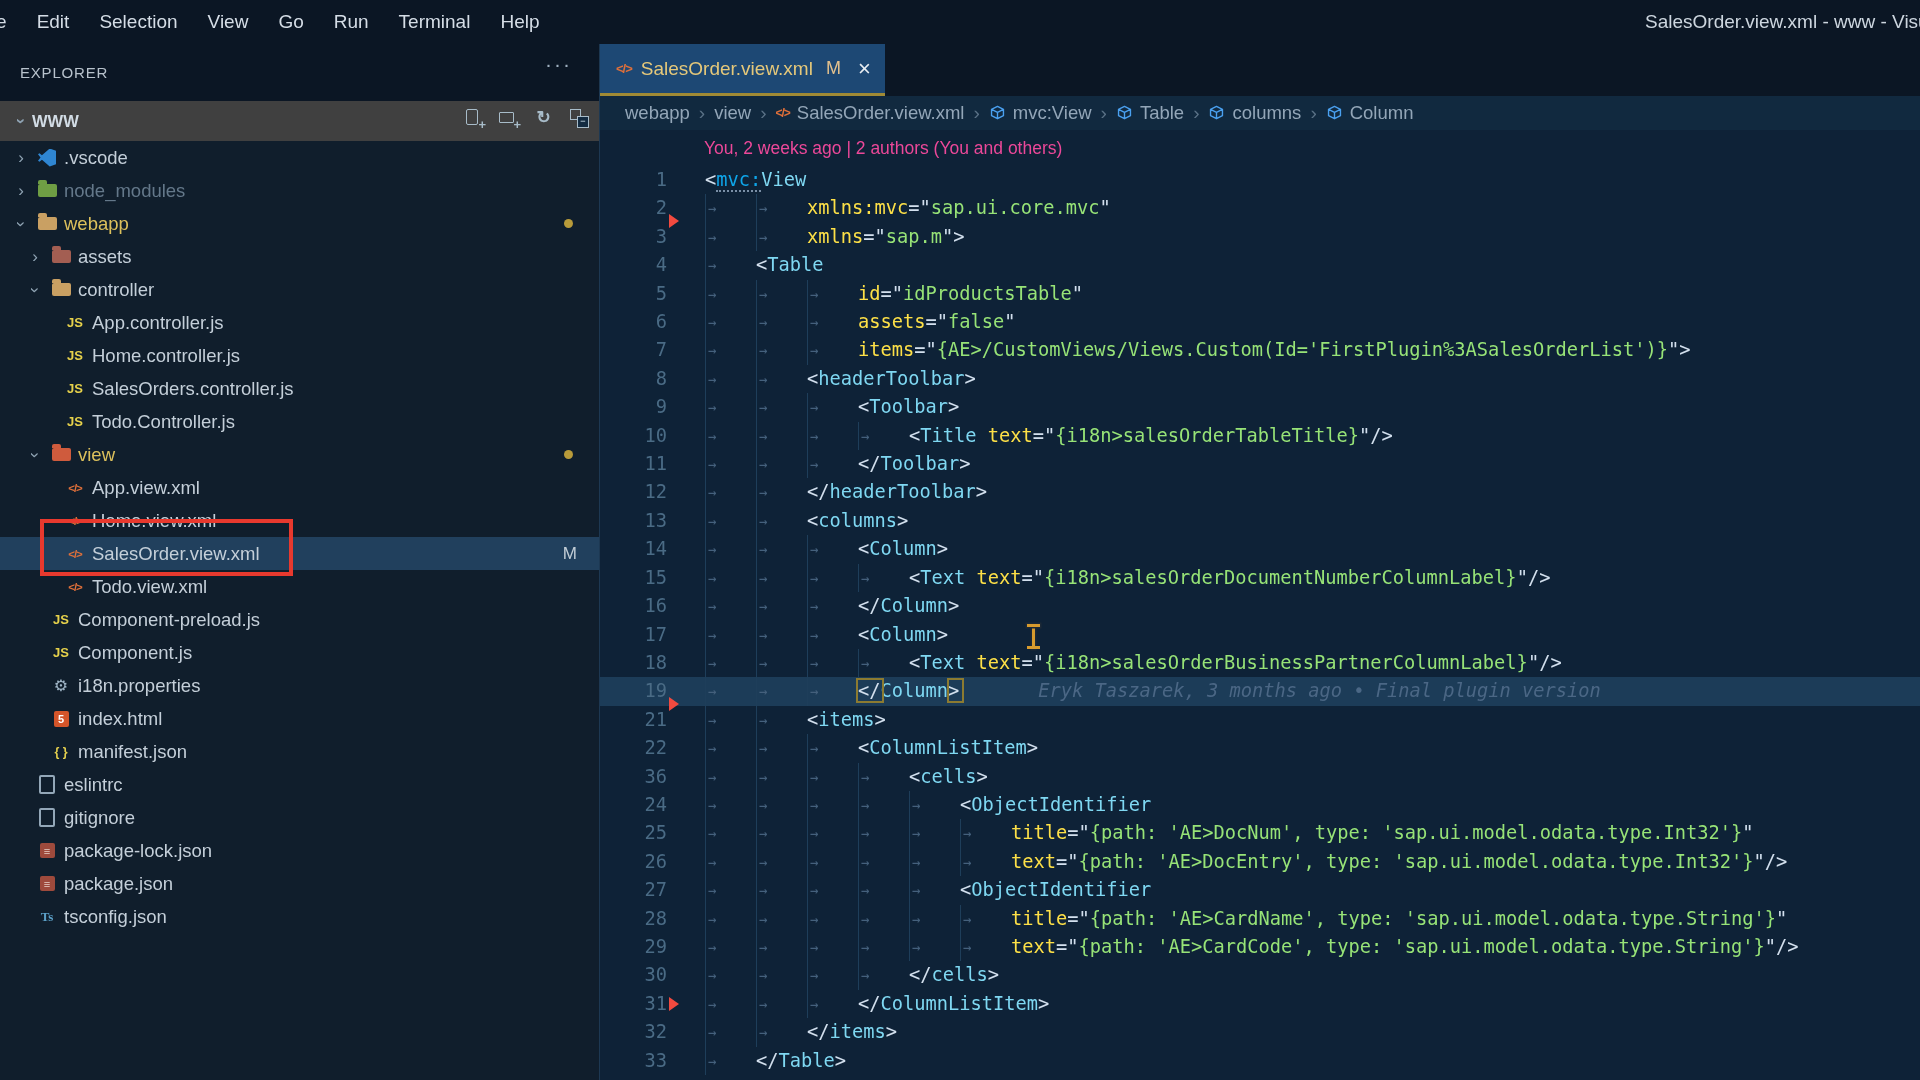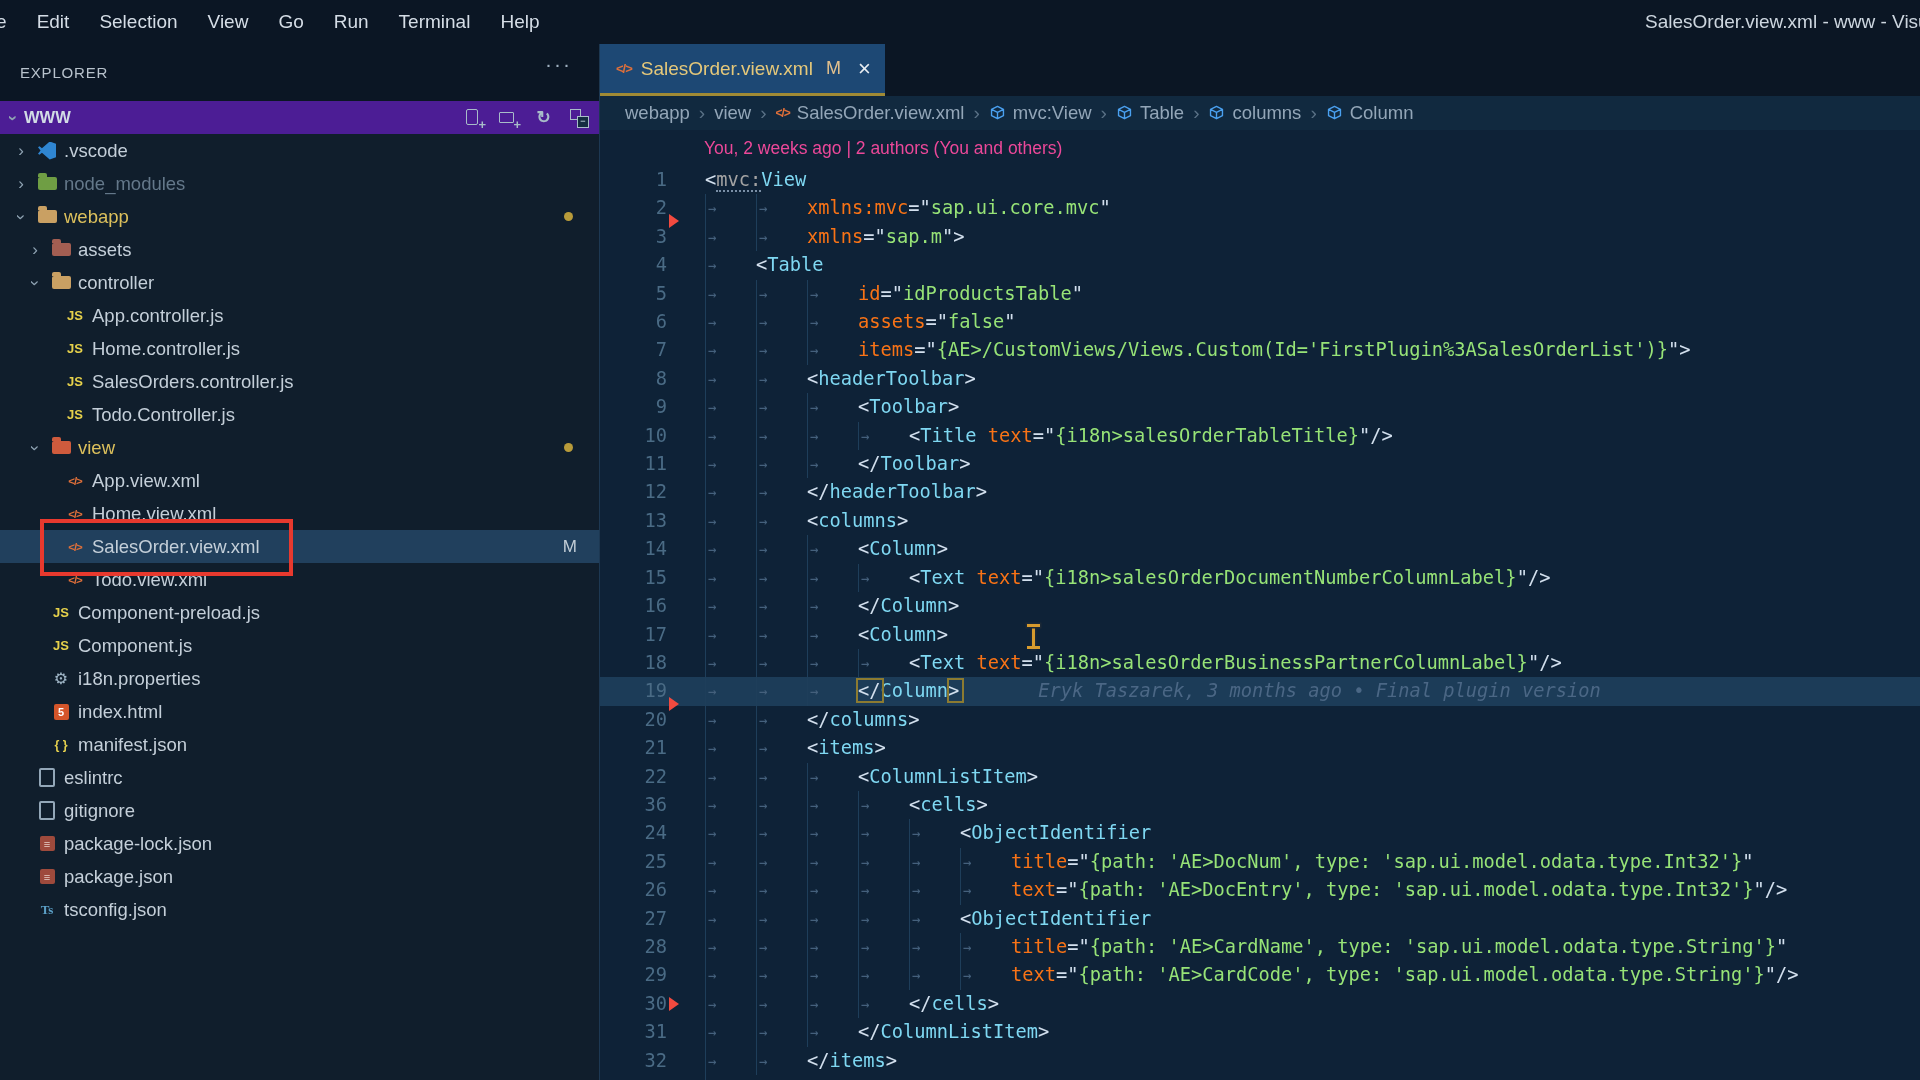--- a/index.html
+++ b/index.html
@@ -12,22 +12,22 @@
   #menu span{white-space:nowrap;cursor:default;}
   #menu span:first-child{margin-left:-24px;}
   #win-title{position:absolute;left:1645px;top:0;height:44px;line-height:44px;color:#cdd6df;
              font-size:19px;white-space:nowrap;}
   
   #sidebar{position:absolute;left:0;top:44px;width:600px;height:1036px;background:#101e2c;
            border-right:1px solid #1d3852;box-sizing:border-box;}
   #explorer-title{height:57px;background:#0b1624;display:flex;align-items:center;color:#b8c2cc;
                   font-size:15px;letter-spacing:.8px;padding-left:20px;position:relative;}
   #explorer-more{position:absolute;left:545px;top:8px;color:#9fb0c0;font-size:21px;letter-spacing:2px;cursor:pointer;}
-  #www-header{height:33px;background:#4c1d95;display:flex;align-items:center;color:#d2dce5;
-              font-weight:bold;font-size:16.5px;padding-left:4px;position:relative;}
+  #www-header{height:40px;background:#404040;display:flex;align-items:center;color:#d2dce5;
+              font-weight:bold;font-size:16.5px;padding-left:12px;position:relative;}
   #www-header .chev{margin-right:2px;}
   #www-actions{position:absolute;right:10px;top:6px;display:flex;gap:14px;}
   .hic{position:relative;width:21px;height:21px;cursor:pointer;}
   .hic-page::before{content:"";position:absolute;left:3px;top:2px;width:10px;height:14px;
        border:1.6px solid #a8bcc9;border-radius:2px;}
   .hic-folder::before{content:"";position:absolute;left:1px;top:5px;width:13px;height:9px;
        border:1.6px solid #a8bcc9;border-radius:1px;}
   .hic-folder::after,.hic-page::after{content:"+";position:absolute;right:-2px;bottom:-4px;color:#a8bcc9;
        font-size:13px;font-weight:bold;}
   .hic-refresh{color:#a8bcc9;font-size:17px;line-height:21px;text-align:center;}
@@ -79,22 +79,22 @@
   
   #codepane{position:absolute;left:0;top:86px;width:1320px;height:950px;background:#0e2237;overflow:hidden;}
   #blame-header{height:36px;line-height:36px;padding-left:104px;color:#ec4899;font-size:17.5px;}
   .cl{position:relative;height:28.42px;line-height:28.42px;white-space:pre;
       font-family:"DejaVu Sans Mono",monospace;font-size:18.7px;color:#d3e0ee;}
   .cl.current{background:#1c3c58;}
   .num{position:absolute;left:0;top:0;width:67px;text-align:right;color:#4a6b85;}
   .ct{position:absolute;left:105px;top:0;}
   .tab-cell{display:inline-block;width:51px;height:28.42px;box-sizing:border-box;border-left:1px solid #1e3e5a;
             color:#44607c;font-size:14px;padding-left:2px;vertical-align:top;}
-  .tk-p{color:#d3e0ee}.tk-tag{color:#7fd8f2}.tk-attr{color:#f97316}.tk-str{color:#97e377}
-  .tk-nsd{color:#a3a3a3;border-bottom:2px dotted #7a8fa6;}
+  .tk-p{color:#d3e0ee}.tk-tag{color:#7fd8f2}.tk-attr{color:#fde047}.tk-str{color:#97e377}
+  .tk-nsd{color:#0ea5e9;border-bottom:2px dotted #7a8fa6;}
   .blame-inline{color:#4b6785;font-style:italic;}
   .gmark{position:absolute;left:69px;width:0;height:0;border-left:10px solid #f24a3f;
          border-top:7px solid transparent;border-bottom:7px solid transparent;}
   .bracket-box{position:absolute;top:1px;height:25px;border:2px solid #8c7b31;box-sizing:border-box;}
   
   #ibeam{position:absolute;left:1026px;top:624px;width:16px;height:28px;z-index:50;pointer-events:none;}
   #ibeam::before{content:"";position:absolute;left:6px;top:2px;width:3px;height:23px;background:#d79b2e;
       box-shadow:0 0 0 1.5px #1c2936;}
   #ibeam::after{content:"";position:absolute;left:1px;top:0px;width:13px;height:3px;background:#d79b2e;
       box-shadow:0 22px 0 0 #d79b2e,0 0 0 1.5px #1c2936;}
@@ -347,21 +347,20 @@
         <div class="cl"><span class="num">10</span><span class="ct"><span class="tab-cell">→</span><span class="tab-cell">→</span><span class="tab-cell">→</span><span class="tab-cell">→</span><span class="tk-p">&lt;</span><span class="tk-tag">Title</span><span class="tk-p"> </span><span class="tk-attr">text</span><span class="tk-p">="</span><span class="tk-str">{i18n&gt;salesOrderTableTitle}</span><span class="tk-p">"/&gt;</span></span></div>
         <div class="cl"><span class="num">11</span><span class="ct"><span class="tab-cell">→</span><span class="tab-cell">→</span><span class="tab-cell">→</span><span class="tk-p">&lt;/</span><span class="tk-tag">Toolbar</span><span class="tk-p">&gt;</span></span></div>
         <div class="cl"><span class="num">12</span><span class="ct"><span class="tab-cell">→</span><span class="tab-cell">→</span><span class="tk-p">&lt;/</span><span class="tk-tag">headerToolbar</span><span class="tk-p">&gt;</span></span></div>
         <div class="cl"><span class="num">13</span><span class="ct"><span class="tab-cell">→</span><span class="tab-cell">→</span><span class="tk-p">&lt;</span><span class="tk-tag">columns</span><span class="tk-p">&gt;</span></span></div>
         <div class="cl"><span class="num">14</span><span class="ct"><span class="tab-cell">→</span><span class="tab-cell">→</span><span class="tab-cell">→</span><span class="tk-p">&lt;</span><span class="tk-tag">Column</span><span class="tk-p">&gt;</span></span></div>
         <div class="cl"><span class="num">15</span><span class="ct"><span class="tab-cell">→</span><span class="tab-cell">→</span><span class="tab-cell">→</span><span class="tab-cell">→</span><span class="tk-p">&lt;</span><span class="tk-tag">Text</span><span class="tk-p"> </span><span class="tk-attr">text</span><span class="tk-p">="</span><span class="tk-str">{i18n&gt;salesOrderDocumentNumberColumnLabel}</span><span class="tk-p">"/&gt;</span></span></div>
         <div class="cl"><span class="num">16</span><span class="ct"><span class="tab-cell">→</span><span class="tab-cell">→</span><span class="tab-cell">→</span><span class="tk-p">&lt;/</span><span class="tk-tag">Column</span><span class="tk-p">&gt;</span></span></div>
         <div class="cl"><span class="num">17</span><span class="ct"><span class="tab-cell">→</span><span class="tab-cell">→</span><span class="tab-cell">→</span><span class="tk-p">&lt;</span><span class="tk-tag">Column</span><span class="tk-p">&gt;</span></span></div>
         <div class="cl"><span class="num">18</span><span class="ct"><span class="tab-cell">→</span><span class="tab-cell">→</span><span class="tab-cell">→</span><span class="tab-cell">→</span><span class="tk-p">&lt;</span><span class="tk-tag">Text</span><span class="tk-p"> </span><span class="tk-attr">text</span><span class="tk-p">="</span><span class="tk-str">{i18n&gt;salesOrderBusinessPartnerColumnLabel}</span><span class="tk-p">"/&gt;</span></span></div>
         <div class="cl current"><span class="num">19</span><span class="ct"><span class="tab-cell">→</span><span class="tab-cell">→</span><span class="tab-cell">→</span><span class="tk-p">&lt;/</span><span class="tk-tag">Column</span><span class="tk-p">&gt;</span><span class="bracket-box" style="left: 151px; width: 28px;"></span><span class="bracket-box" style="left: 242px; width: 17px;"></span><span class="blame-inline" style="margin-left: 79px;">Eryk Taszarek, 3 months ago • Final plugin version</span></span></div>
-        <div class="cl"><span class="num">20</span><span class="ct"><span class="tab-cell">→</span><span class="tab-cell">→</span><span class="tk-p">&lt;/</span><span class="tk-tag">columns</span><span class="tk-p">&gt;</span></span></div>
         <div class="cl"><span class="num">21</span><span class="ct"><span class="tab-cell">→</span><span class="tab-cell">→</span><span class="tk-p">&lt;</span><span class="tk-tag">items</span><span class="tk-p">&gt;</span></span></div>
         <div class="cl"><span class="num">22</span><span class="ct"><span class="tab-cell">→</span><span class="tab-cell">→</span><span class="tab-cell">→</span><span class="tk-p">&lt;</span><span class="tk-tag">ColumnListItem</span><span class="tk-p">&gt;</span></span></div>
         <div class="cl"><span class="num">36</span><span class="ct"><span class="tab-cell">→</span><span class="tab-cell">→</span><span class="tab-cell">→</span><span class="tab-cell">→</span><span class="tk-p">&lt;</span><span class="tk-tag">cells</span><span class="tk-p">&gt;</span></span></div>
         <div class="cl"><span class="num">24</span><span class="ct"><span class="tab-cell">→</span><span class="tab-cell">→</span><span class="tab-cell">→</span><span class="tab-cell">→</span><span class="tab-cell">→</span><span class="tk-p">&lt;</span><span class="tk-tag">ObjectIdentifier</span></span></div>
         <div class="cl"><span class="num">25</span><span class="ct"><span class="tab-cell">→</span><span class="tab-cell">→</span><span class="tab-cell">→</span><span class="tab-cell">→</span><span class="tab-cell">→</span><span class="tab-cell">→</span><span class="tk-attr">title</span><span class="tk-p">="</span><span class="tk-str">{path: 'AE&gt;DocNum', type: 'sap.ui.model.odata.type.Int32'}</span><span class="tk-p">"</span></span></div>
         <div class="cl"><span class="num">26</span><span class="ct"><span class="tab-cell">→</span><span class="tab-cell">→</span><span class="tab-cell">→</span><span class="tab-cell">→</span><span class="tab-cell">→</span><span class="tab-cell">→</span><span class="tk-attr">text</span><span class="tk-p">="</span><span class="tk-str">{path: 'AE&gt;DocEntry', type: 'sap.ui.model.odata.type.Int32'}</span><span class="tk-p">"/&gt;</span></span></div>
         <div class="cl"><span class="num">27</span><span class="ct"><span class="tab-cell">→</span><span class="tab-cell">→</span><span class="tab-cell">→</span><span class="tab-cell">→</span><span class="tab-cell">→</span><span class="tk-p">&lt;</span><span class="tk-tag">ObjectIdentifier</span></span></div>
         <div class="cl"><span class="num">28</span><span class="ct"><span class="tab-cell">→</span><span class="tab-cell">→</span><span class="tab-cell">→</span><span class="tab-cell">→</span><span class="tab-cell">→</span><span class="tab-cell">→</span><span class="tk-attr">title</span><span class="tk-p">="</span><span class="tk-str">{path: 'AE&gt;CardName', type: 'sap.ui.model.odata.type.String'}</span><span class="tk-p">"</span></span></div>
         <div class="cl"><span class="num">29</span><span class="ct"><span class="tab-cell">→</span><span class="tab-cell">→</span><span class="tab-cell">→</span><span class="tab-cell">→</span><span class="tab-cell">→</span><span class="tab-cell">→</span><span class="tk-attr">text</span><span class="tk-p">="</span><span class="tk-str">{path: 'AE&gt;CardCode', type: 'sap.ui.model.odata.type.String'}</span><span class="tk-p">"/&gt;</span></span></div>
         <div class="cl"><span class="num">30</span><span class="ct"><span class="tab-cell">→</span><span class="tab-cell">→</span><span class="tab-cell">→</span><span class="tab-cell">→</span><span class="tk-p">&lt;/</span><span class="tk-tag">cells</span><span class="tk-p">&gt;</span></span></div>

